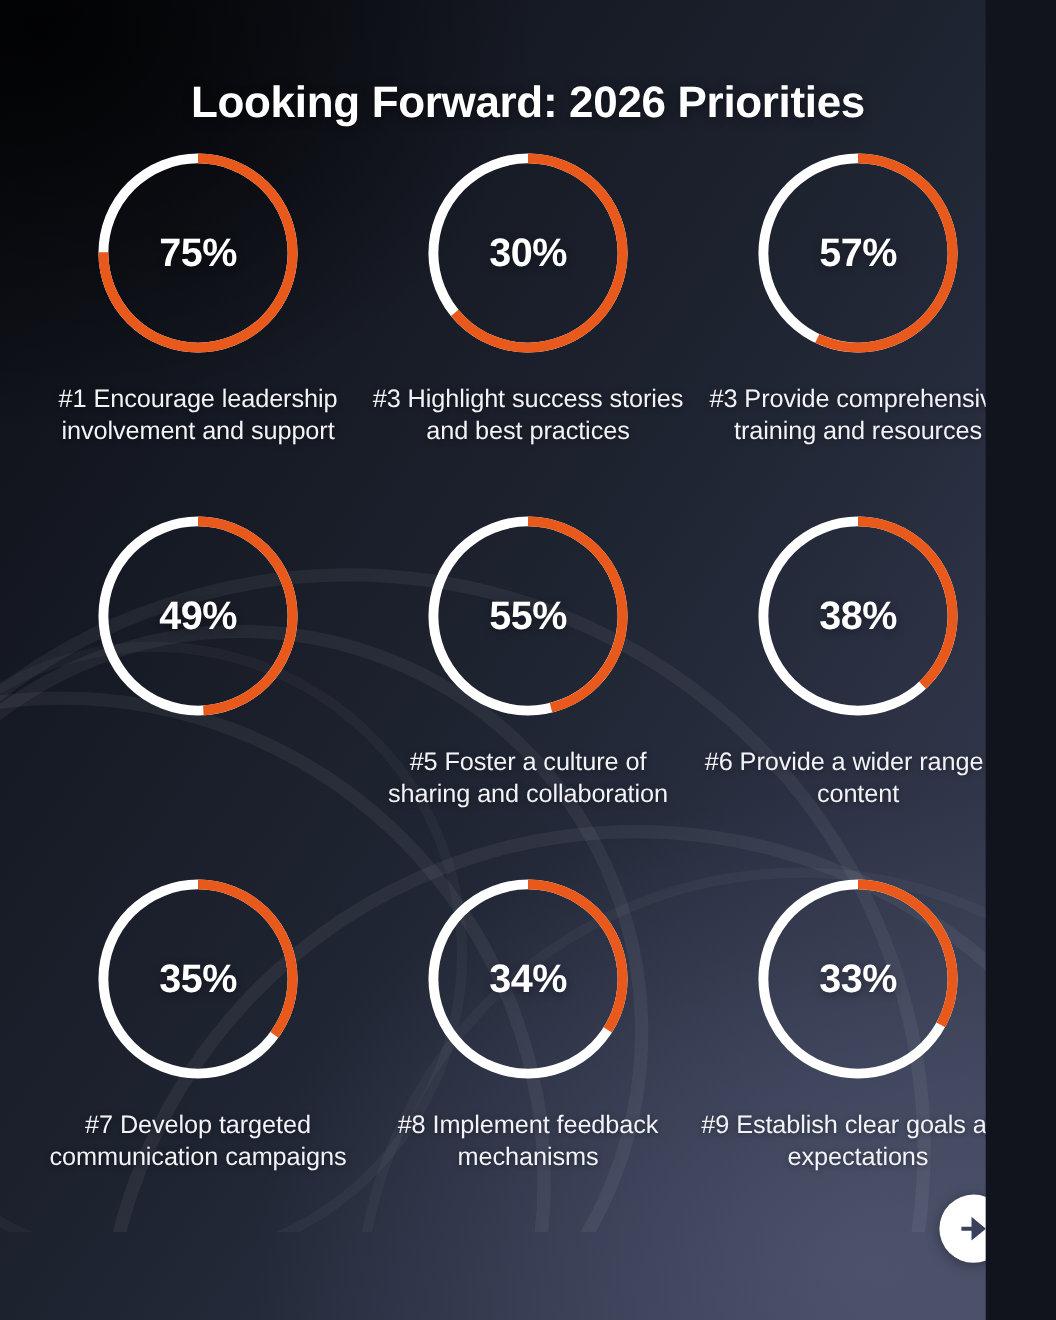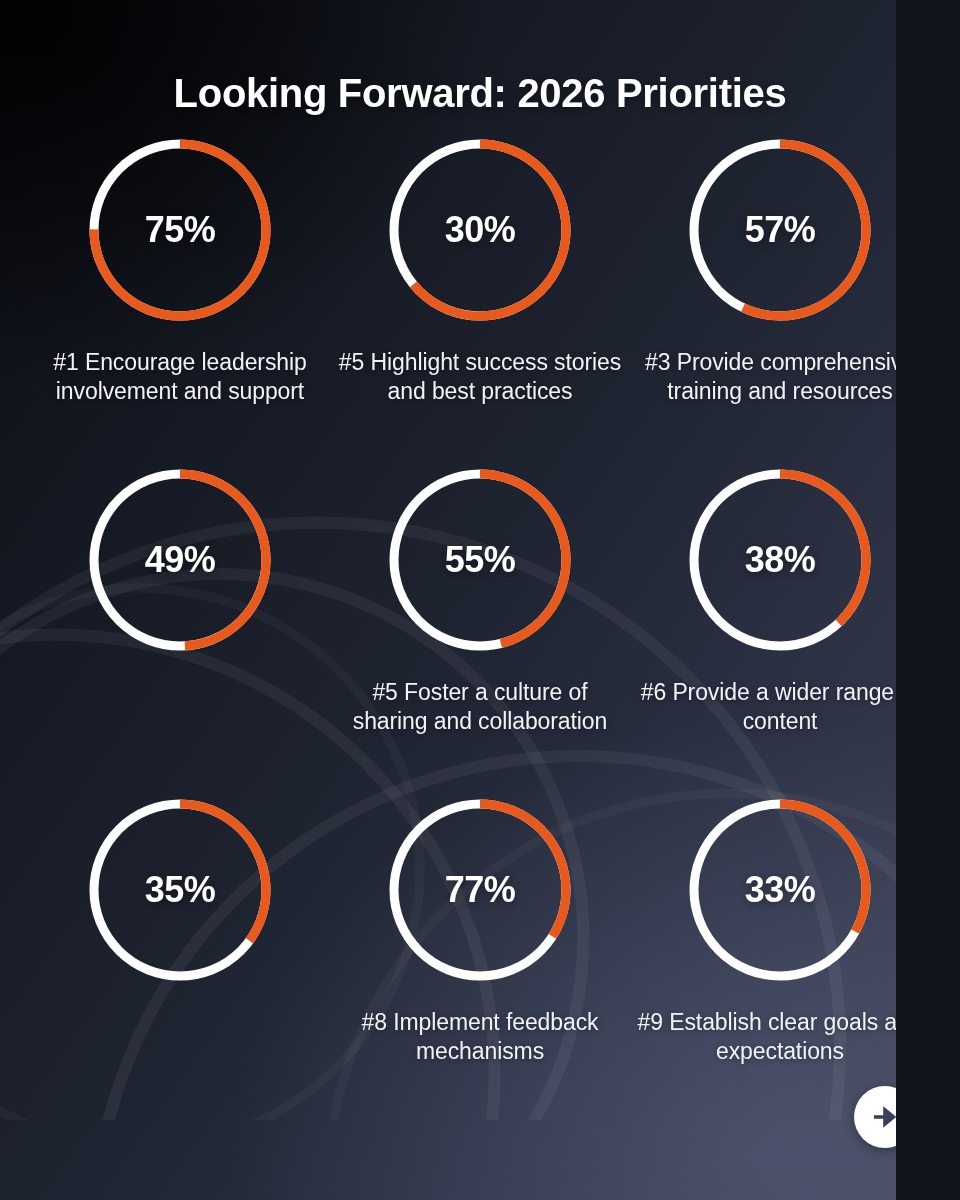--- a/index.html
+++ b/index.html
@@ -141,21 +141,21 @@
     </div>
 
     <div class="cell">
       <div class="donut">
         <svg viewBox="0 0 188 188">
           <circle cx="94" cy="94" r="86" fill="none" stroke="#FFFFFF" stroke-width="9"></circle>
           <circle class="arc" cx="94" cy="94" r="86" fill="none" stroke="#E8591B" stroke-width="9" stroke-linecap="butt" stroke-dasharray="345.8265193071644 194.52741711028" stroke-dashoffset="0"></circle>
         </svg>
         <div class="pct">30%</div>
       </div>
-      <div class="cell-label">#5 Highlight success stories and best practices</div>
+      <div class="cell-label">#3 Highlight success stories and best practices</div>
     </div>
 
     <div class="cell">
       <div class="donut">
         <svg viewBox="0 0 188 188">
           <circle cx="94" cy="94" r="86" fill="none" stroke="#FFFFFF" stroke-width="9"></circle>
           <circle class="arc" cx="94" cy="94" r="86" fill="none" stroke="#E8591B" stroke-width="9" stroke-linecap="butt" stroke-dasharray="308.0017437579433 232.3521926595011" stroke-dashoffset="0"></circle>
         </svg>
         <div class="pct">57%</div>
       </div>
@@ -195,29 +195,30 @@
     </div>
 
     <div class="cell">
       <div class="donut">
         <svg viewBox="0 0 188 188">
           <circle cx="94" cy="94" r="86" fill="none" stroke="#FFFFFF" stroke-width="9"></circle>
           <circle class="arc" cx="94" cy="94" r="86" fill="none" stroke="#E8591B" stroke-width="9" stroke-linecap="butt" stroke-dasharray="189.12387774610553 351.23005867133884" stroke-dashoffset="0"></circle>
         </svg>
         <div class="pct">35%</div>
       </div>
+      <div class="cell-label">#7 Develop targeted communication campaigns</div>
     </div>
 
     <div class="cell">
       <div class="donut">
         <svg viewBox="0 0 188 188">
           <circle cx="94" cy="94" r="86" fill="none" stroke="#FFFFFF" stroke-width="9"></circle>
           <circle class="arc" cx="94" cy="94" r="86" fill="none" stroke="#E8591B" stroke-width="9" stroke-linecap="butt" stroke-dasharray="183.7203383819311 356.6335980355133" stroke-dashoffset="0"></circle>
         </svg>
-        <div class="pct">77%</div>
+        <div class="pct">34%</div>
       </div>
       <div class="cell-label">#8 Implement feedback mechanisms</div>
     </div>
 
     <div class="cell">
       <div class="donut">
         <svg viewBox="0 0 188 188">
           <circle cx="94" cy="94" r="86" fill="none" stroke="#FFFFFF" stroke-width="9"></circle>
           <circle class="arc" cx="94" cy="94" r="86" fill="none" stroke="#E8591B" stroke-width="9" stroke-linecap="butt" stroke-dasharray="178.31679901775667 362.0371373996877" stroke-dashoffset="0"></circle>
         </svg>

